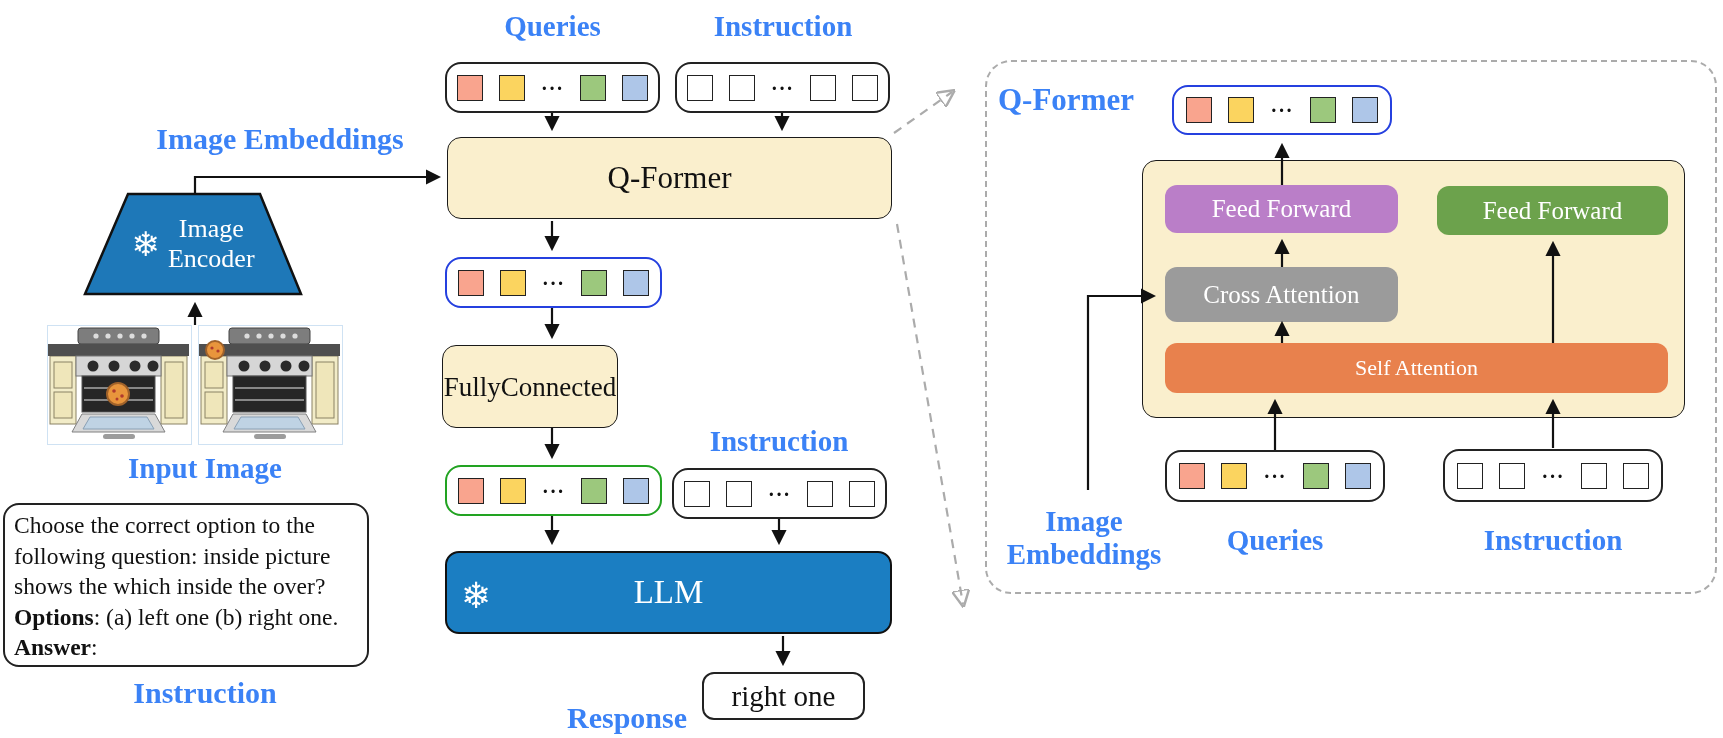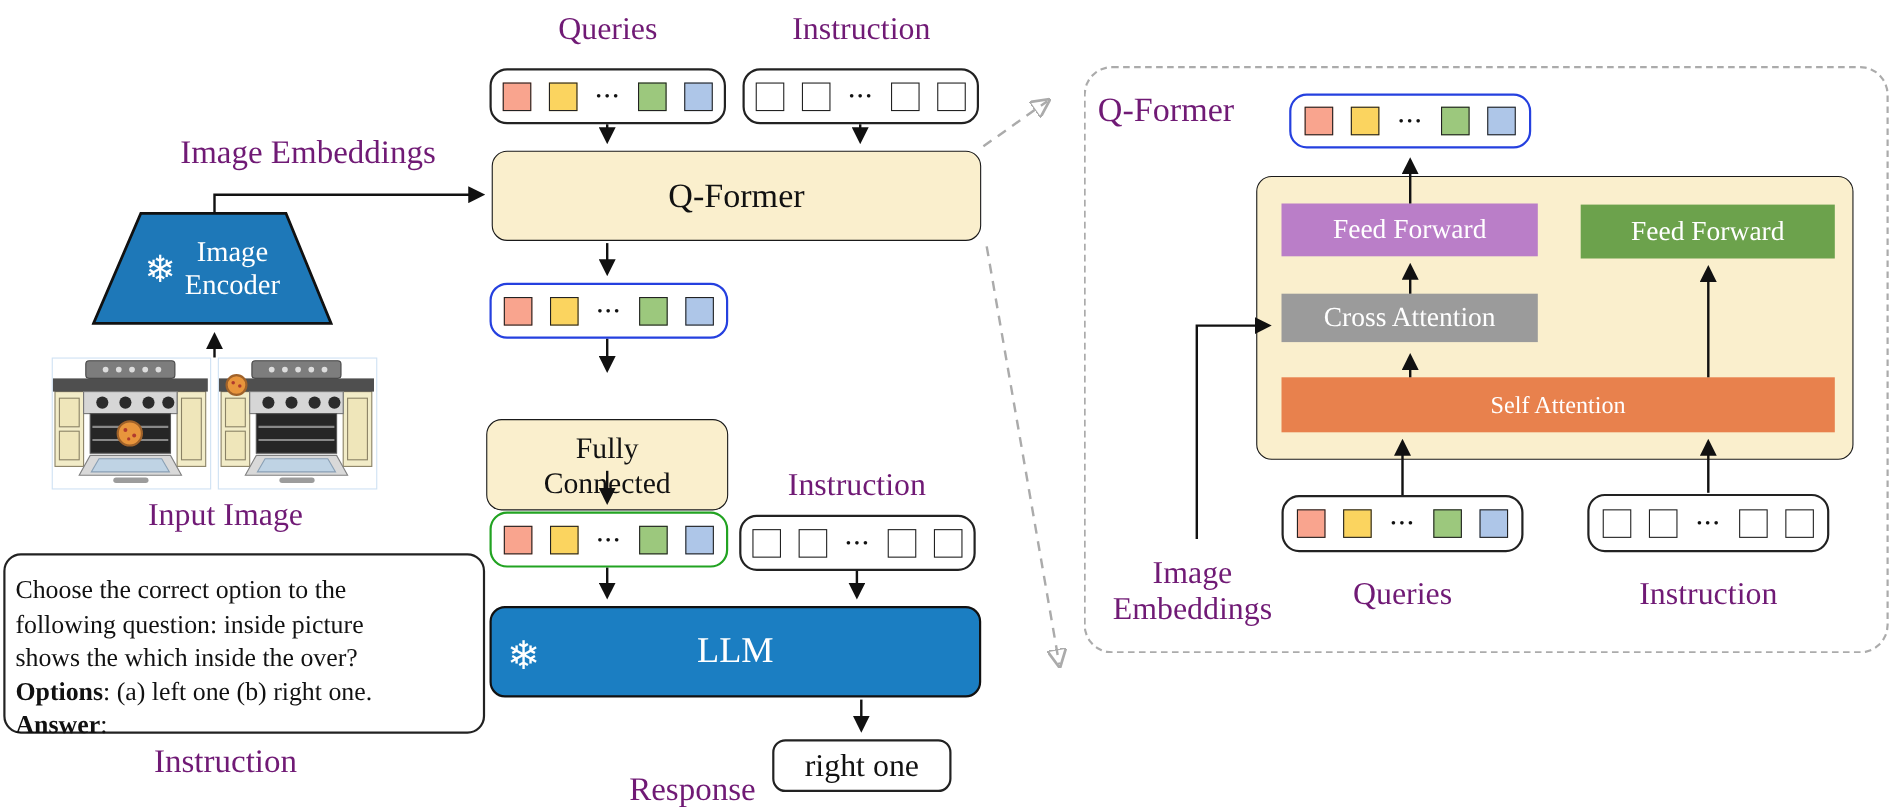--- a/index.html
+++ b/index.html
@@ -1,32 +1,32 @@
 <!DOCTYPE html>
 <html><head>
 <meta charset="utf-8">
 <style>
   html,body{margin:0;padding:0;background:#ffffff;}
   #canvas{
     position:relative;width:1723px;height:738px;background:#fff;overflow:hidden;
     font-family:"Liberation Serif","DejaVu Serif",serif;color:#111;
   }
   .abs{position:absolute;}
-  .lbl{font-weight:normal;text-align:center;color:#701a75;}
+  .lbl{font-weight:bold;text-align:center;color:#3b82f6;}
   .box{box-sizing:border-box;position:absolute;display:flex;align-items:center;justify-content:center;}
   .cream{background:#FAEFCD;border:1.6px solid #1a1a1a;border-radius:14px;}
   .bluebox{background:#1B7EC2;border:2px solid #111;border-radius:14px;color:#fff;}
   .strip{box-sizing:border-box;position:absolute;display:flex;align-items:center;justify-content:center;gap:16px;background:#fff;}
   .strip.k{border:2px solid #222;border-radius:16px;}
   .strip.b{border:2.5px solid #2540DF;border-radius:16px;}
   .strip.g{border:2.5px solid #22A322;border-radius:16px;}
   .tok{width:26px;height:26px;border:1.6px solid #222;box-sizing:border-box;}
   .dots{font-weight:bold;font-size:20px;letter-spacing:1px;color:#111;line-height:10px;}
   .attn{position:absolute;box-sizing:border-box;display:flex;align-items:center;justify-content:center;
-        border-radius:0;color:#fff;font-size:25px;}
+        border-radius:12px;color:#fff;font-size:25px;}
   .dashedpanel{position:absolute;border:2px dashed #ABABAB;border-radius:26px;}
   svg.overlay{position:absolute;left:0;top:0;pointer-events:none;}
   .imgframe{position:absolute;border:1px solid #cfe2f3;background:#fff;}
 </style>
 </head>
 <body>
 
 <div id="canvas">
 
   <div class="abs lbl" style="left:140px;top:122px;width:280px;font-size:30px;">Image Embeddings</div>
@@ -98,21 +98,21 @@
       <rect x="34" y="50" width="73" height="36" fill="#262626" stroke="#555"></rect>
       <line x1="36" y1="62" x2="105" y2="62" stroke="#888" stroke-width="2"></line>
       <line x1="36" y1="74" x2="105" y2="74" stroke="#888" stroke-width="2"></line>
       <polygon points="34,88 107,88 117,106 24,106" fill="#d9d9d9" stroke="#808080"></polygon>
       <polygon points="42,91 99,91 106,103 35,103" fill="#BFD3E4" stroke="#8aa0b5"></polygon>
       <rect x="55" y="108" width="32" height="5" rx="2.5" fill="#9c9c9c"></rect>
     </svg>
   </div>
   <div class="abs lbl" style="left:100px;top:452px;width:210px;font-size:29px;">Input Image</div>
 
-  <div class="abs" style="left:3px;top:503px;width:438px;height:164px;box-sizing:border-box;border:2.2px solid #222;border-radius:16px;background:#fff;padding:17px 9px;font-size:23.5px;line-height:30.5px;">
+  <div class="abs" style="left:3px;top:503px;width:366px;height:164px;box-sizing:border-box;border:2.2px solid #222;border-radius:16px;background:#fff;padding:5px 9px;font-size:23.5px;line-height:30.5px;">
     <div>Choose the correct option to the</div>
     <div>following question: inside picture</div>
     <div>shows the which inside the over?</div>
     <div><b>Options</b><span>: (a) left one (b) right one.</span></div>
     <div><b>Answer</b><span>:</span></div>
   </div>
   <div class="abs lbl" style="left:60px;top:676px;width:290px;font-size:30px;">Instruction</div>
 
   <div class="abs lbl" style="left:450px;top:10px;width:205px;font-size:29px;">Queries</div>
   <div class="abs lbl" style="left:678px;top:10px;width:210px;font-size:29px;">Instruction</div>
@@ -137,21 +137,21 @@
     </div>
 
   <div class="strip b" style="left:445px;top:257px;width:217px;height:51px;">
       <span class="tok" style="background: rgb(249, 164, 142);"></span>
       <span class="tok" style="background: rgb(251, 212, 95);"></span>
       <span class="dots">···</span>
       <span class="tok" style="background: rgb(156, 200, 125);"></span>
       <span class="tok" style="background: rgb(174, 198, 232);"></span>
     </div>
 
-  <div class="box cream" style="left:442px;top:345px;width:220px;height:83px;font-size:27px;line-height:32px;text-align:center;flex-direction:column;margin-top:36px;">
+  <div class="box cream" style="left:442px;top:345px;width:176px;height:83px;font-size:27px;line-height:32px;text-align:center;flex-direction:row;">
     <span>Fully</span>
     <span>Connected</span>
   </div>
 
   <div class="abs lbl" style="left:674px;top:425px;width:210px;font-size:29px;">Instruction</div>
 
   <div class="strip g" style="left:445px;top:465px;width:217px;height:51px;">
       <span class="tok" style="background: rgb(249, 164, 142);"></span>
       <span class="tok" style="background: rgb(251, 212, 95);"></span>
       <span class="dots">···</span>
@@ -189,21 +189,21 @@
     </div>
 
   <div class="abs cream" style="left:1142px;top:160px;width:543px;height:258px;box-sizing:border-box;"></div>
 
   <div class="attn" style="left:1165px;top:185px;width:233px;height:48px;background:#BA7EC8;">
       <span>Feed Forward</span>
     </div>
   <div class="attn" style="left:1437px;top:186px;width:231px;height:49px;background:#6CA24C;">
       <span>Feed Forward</span>
     </div>
-  <div class="attn" style="left:1165px;top:267px;width:233px;height:44px;background:#9B9B9B;">
+  <div class="attn" style="left:1165px;top:267px;width:233px;height:55px;background:#9B9B9B;">
       <span>Cross Attention</span>
     </div>
   <div class="attn" style="left:1165px;top:343px;width:503px;height:50px;background:#E8814D;font-size:22px;">
       <span>Self Attention</span>
     </div>
 
   <div class="strip k" style="left:1165px;top:450px;width:220px;height:52px;">
       <span class="tok" style="background: rgb(249, 164, 142);"></span>
       <span class="tok" style="background: rgb(251, 212, 95);"></span>
       <span class="dots">···</span>

